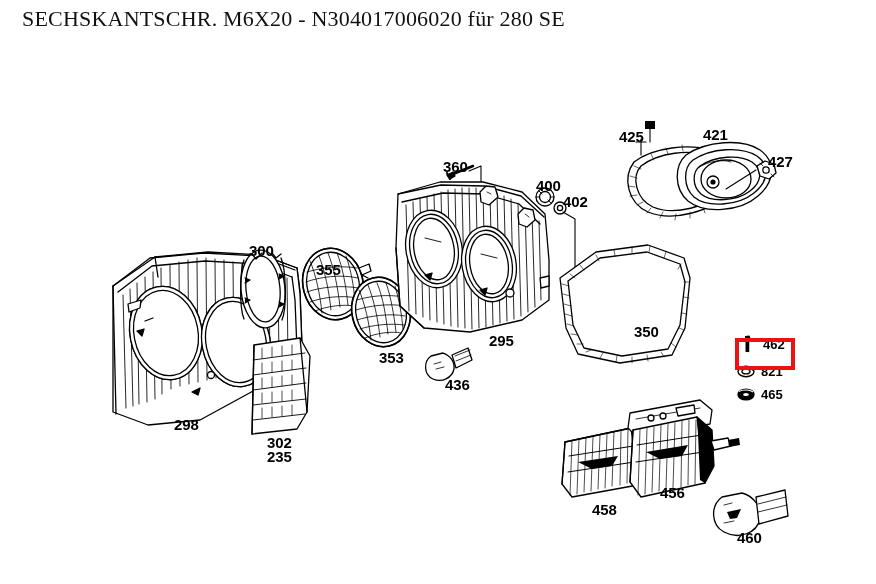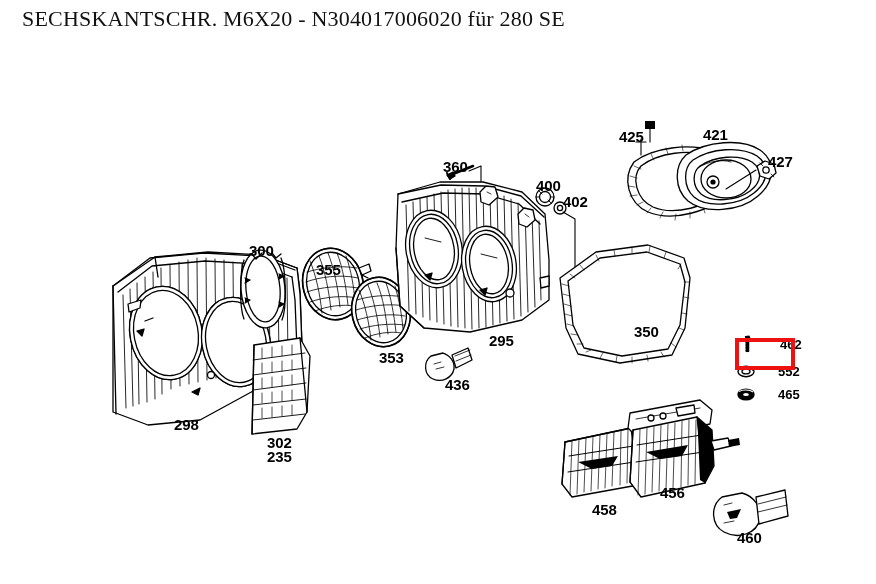--- a/index.html
+++ b/index.html
@@ -67,21 +67,21 @@
     left: 728px;
     top: 333px;
     width: 96px;
     height: 80px;
   }
   .legend-row {
     position: absolute;
     height: 22px;
     display: flex;
     align-items: center;
-    gap: 22px;
+    gap: 5px;
   }
   .legend-row .legend-num {
     font-family: "Liberation Sans", sans-serif;
     font-size: 13px;
     font-weight: 700;
     color: #000;
   }
   .legend-icon {
     width: 20px;
     height: 20px;
@@ -536,21 +536,21 @@
     <div class="legend-row" style="left:8px; top:27px;">
       <span class="legend-icon">
         <svg width="20" height="20" viewBox="0 0 20 20">
           <g stroke="#000" stroke-width="1.4" fill="none">
             <ellipse cx="10" cy="10.5" rx="8" ry="5.2"></ellipse>
             <ellipse cx="10" cy="10.5" rx="4" ry="2.4"></ellipse>
             <path d="M2.4,9 C5,6.2 14,6.2 17.4,9.6" stroke-width="1.2"></path>
           </g>
         </svg>
       </span>
-      <span class="legend-num">552</span>
+      <span class="legend-num">821</span>
     </div>
 
     <div class="legend-row" style="left:8px; top:50px;">
       <span class="legend-icon">
         <svg width="20" height="20" viewBox="0 0 20 20">
           <g stroke="#000" stroke-width="1.4">
             <ellipse cx="10" cy="10.5" rx="8" ry="5.4" fill="#000"></ellipse>
             <ellipse cx="10" cy="10.5" rx="3.6" ry="2.2" fill="#fff"></ellipse>
             <path d="M3,7.6 C6,5.4 14,5.4 17,8" stroke="#fff" stroke-width="1.2" fill="none"></path>
           </g>

